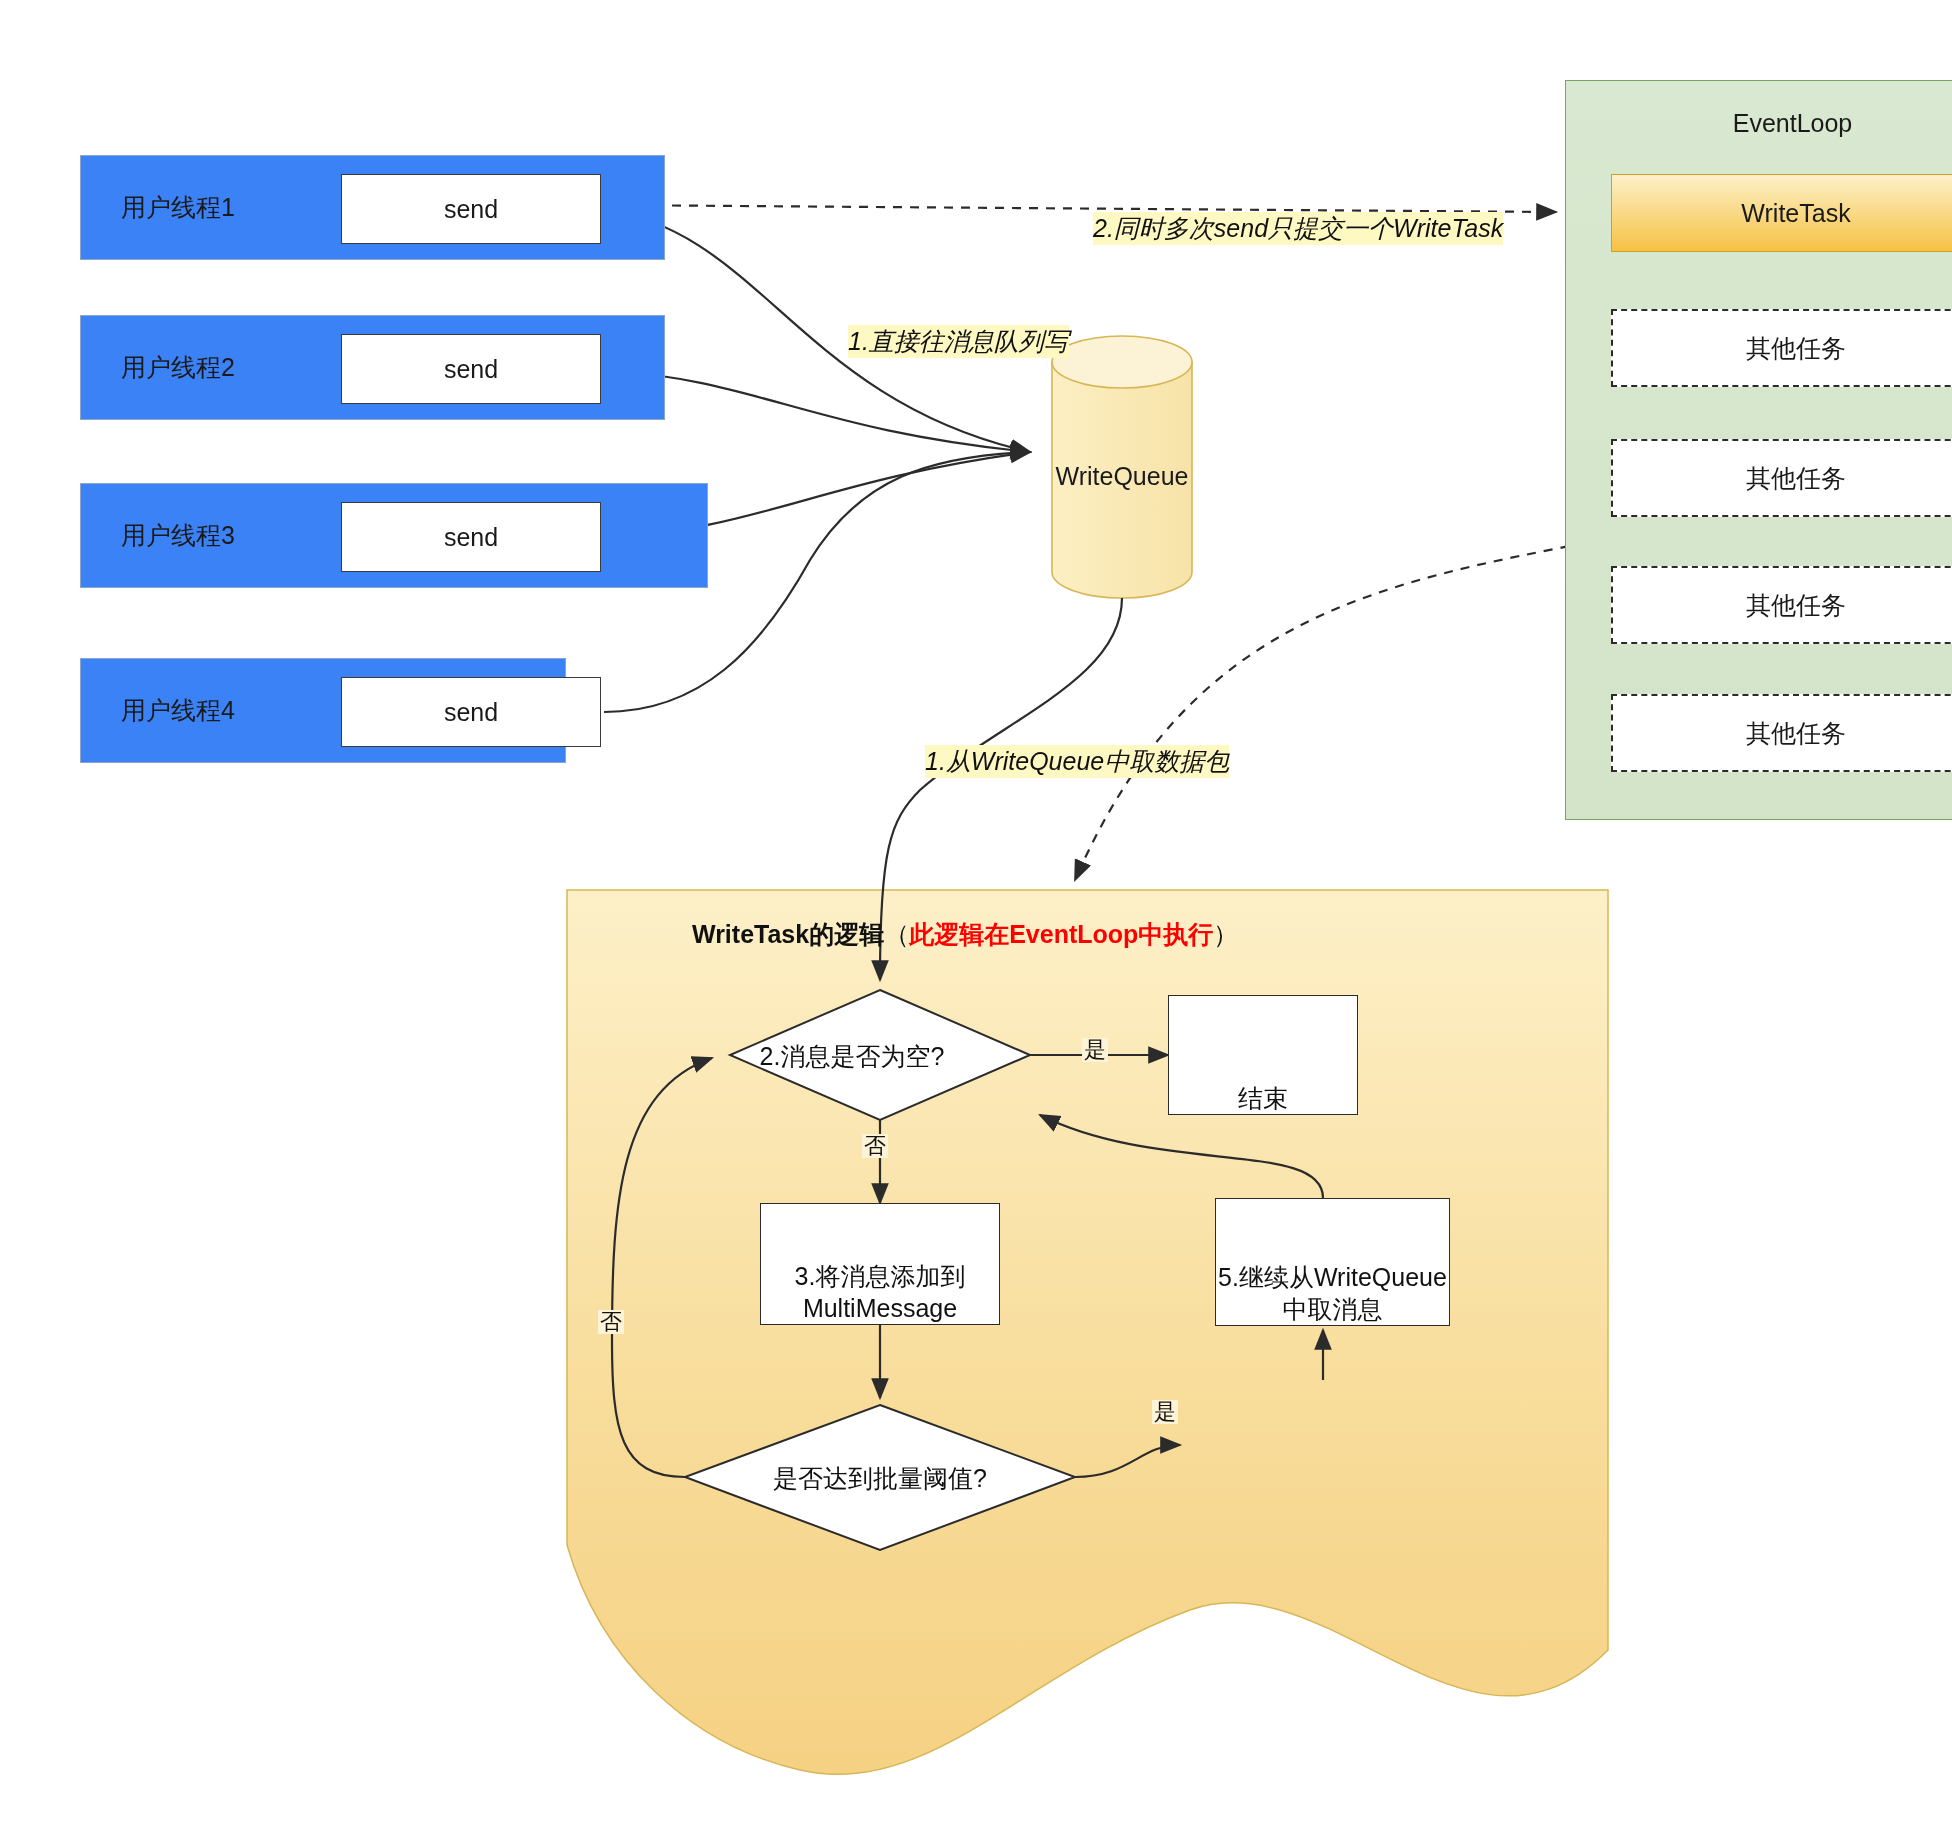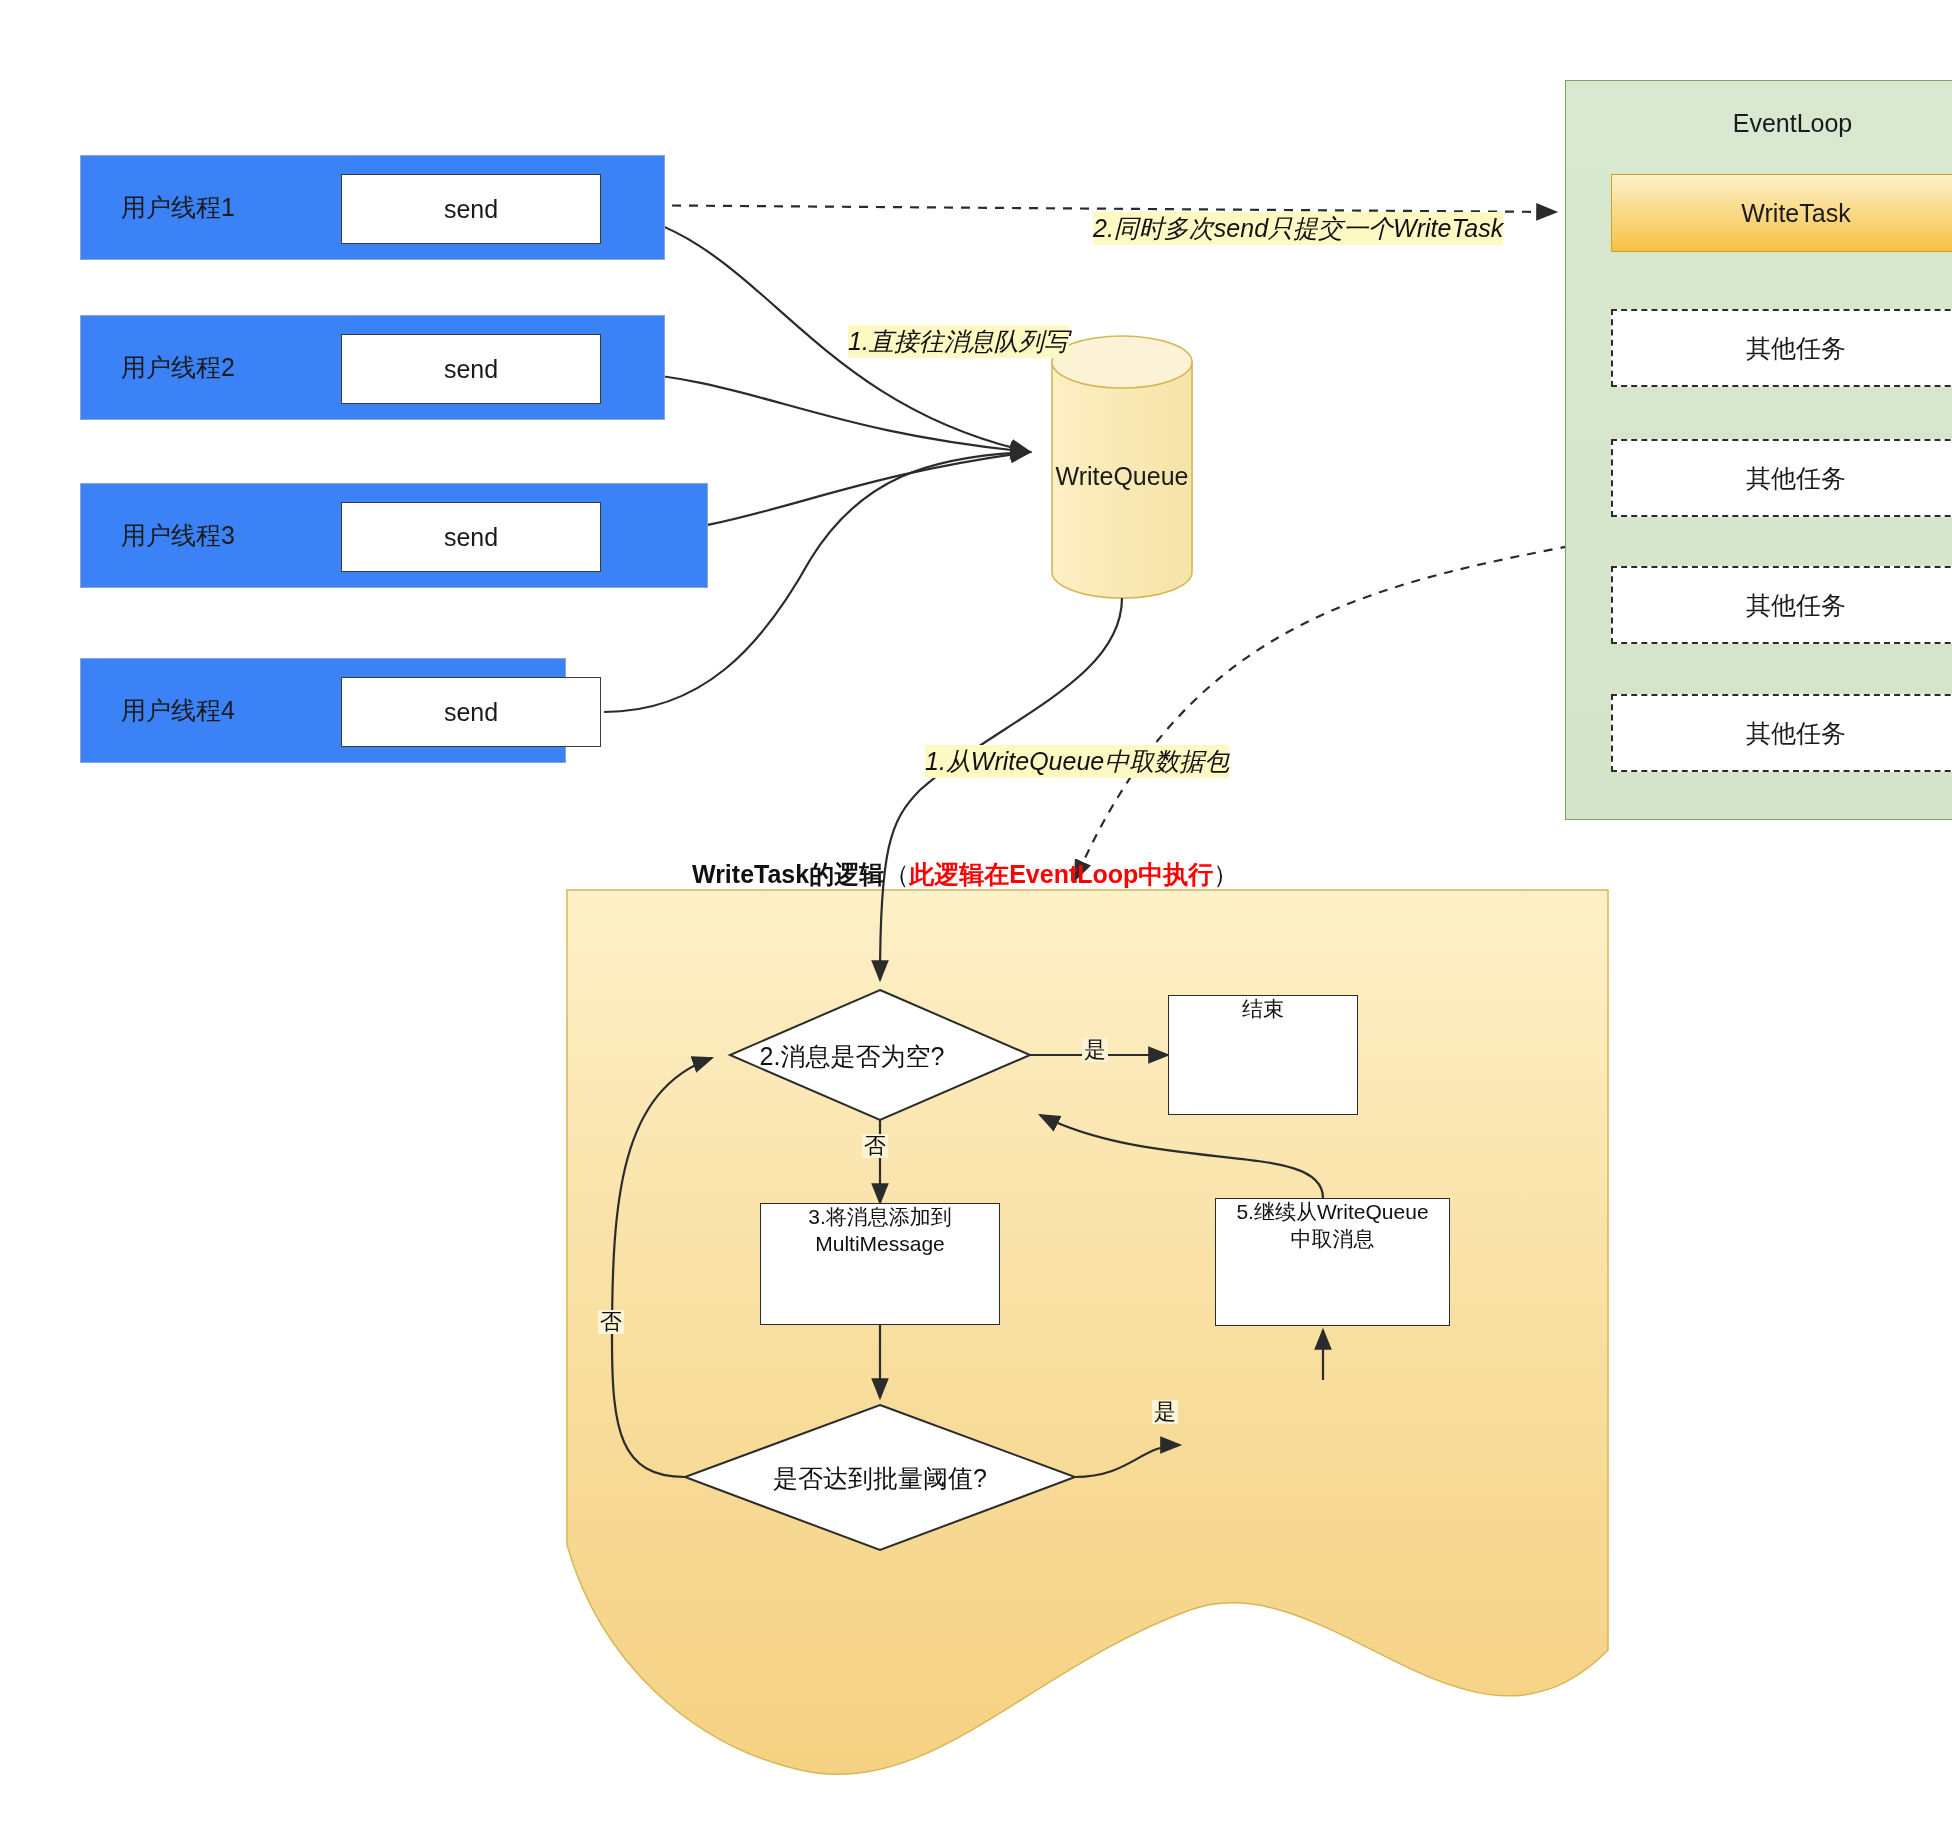--- a/index.html
+++ b/index.html
@@ -116,23 +116,23 @@
   .logic-title b { font-weight: bold; }
   .logic-title .red { color: #ff0000; font-weight: bold; }
 
   .proc-box {
     position: absolute;
     background: #ffffff;
     border: 1.5px solid #2b2b2b;
     box-sizing: border-box;
     display: flex;
     align-items: center;
-    justify-content: flex-start;
+    justify-content: flex-end;
     flex-direction: column;
-    font-size: 21px;
+    font-size: 25px;
     line-height: 1.28;
     color: #111111;
   }
   .proc-box b { font-weight: bold; }
 
   .diamond-label {
     position: absolute;
     width: 100%;
     text-align: center;
     font-size: 25px;
@@ -277,21 +277,21 @@
     <div class="eventloop-title">EventLoop</div>
 
     <div class="writetask-box" style="left:45px; top:93px; width:370px; height:78px;">WriteTask</div>
 
     <div class="other-task-box" style="left:45px; top:228px; width:370px; height:78px;">其他任务</div>
     <div class="other-task-box" style="left:45px; top:358px; width:370px; height:78px;">其他任务</div>
     <div class="other-task-box" style="left:45px; top:485px; width:370px; height:78px;">其他任务</div>
     <div class="other-task-box" style="left:45px; top:613px; width:370px; height:78px;">其他任务</div>
   </div>
 
-  <div class="logic-title" style="left:692px; top:858px;">
+  <div class="logic-title" style="left:692px; top:918px;">
     <b>WriteTask的逻辑</b><span>（</span><span class="red">此逻辑在EventLoop中执行</span><span>）</span>
   </div>
 
   <div class="diamond-label" style="left:702px; top:1040px; width:300px;">2.消息是否为空?</div>
 
   <div class="diamond-label" style="left:730px; top:1462px; width:300px;">是否达到批量阈值?</div>
 
   <div class="edge-label on-yellow" style="left:1082px; top:1038px;">是</div>
   <div class="edge-label on-yellow" style="left:862px; top:1134px;">否</div>
   <div class="edge-label on-yellow" style="left:1152px; top:1400px;">是</div>

